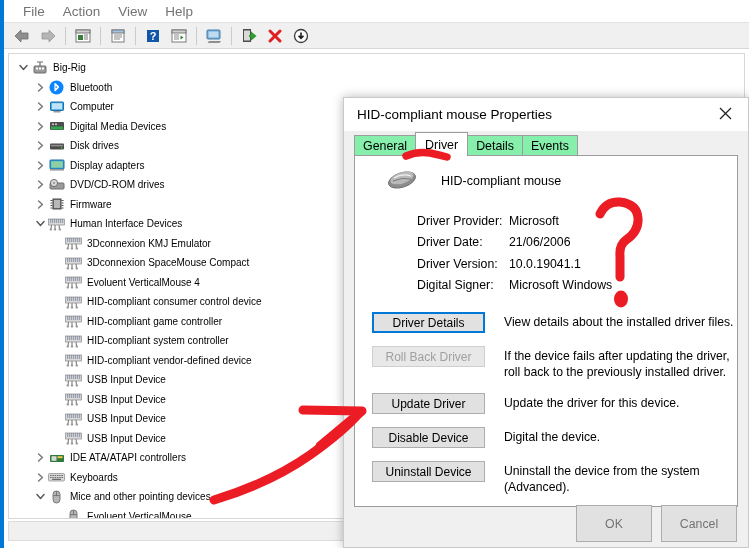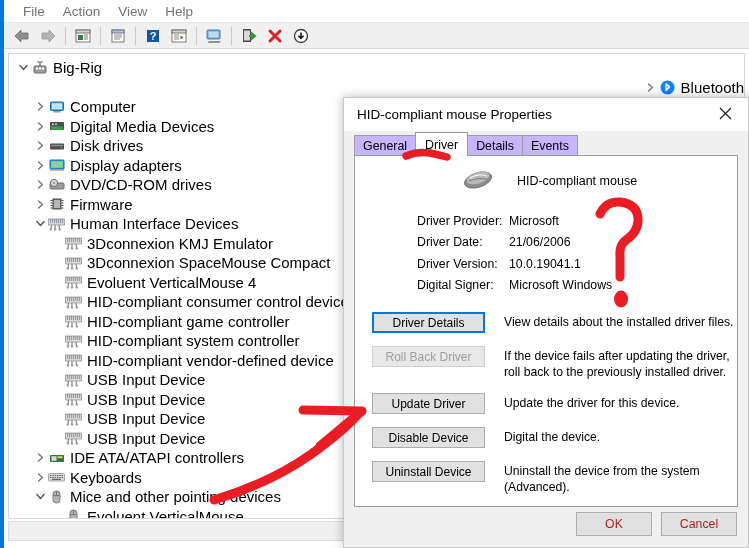--- a/index.html
+++ b/index.html
@@ -65,21 +65,21 @@
     border: 1px solid #d8d8d8;
     overflow: hidden;
   }
   .tree-inner {
     position: relative;
     padding-top: 4px;
   }
   .tree-row {
     display: flex; align-items: center;
     height: 19.5px;
-    font-size: 15px;
+    font-size: 10px;
     color: #000;
     white-space: nowrap;
     cursor: default;
   }
   .chev {
     width: 16px; height: 16px;
     display: inline-flex; align-items: center; justify-content: center;
     flex: 0 0 16px;
     color: #6d6d6d;
   }
@@ -136,21 +136,21 @@
   .tabstrip {
     position: absolute; left: 10px; top: 3px;
     height: 22px;
     display: flex; align-items: flex-end;
     font-size: 12.4px;
   }
   .tab {
     padding: 3px 8px 3px 8px;
     border: 1px solid #9c9c9c;
     border-bottom: none;
-    background: #c4b5fd;
+    background: #86efac;
     margin-right: -1px;
     color: #000;
     cursor: default;
     line-height: 14px;
   }
   .tab.active {
     background: #ffffff;
     position: relative;
     z-index: 3;
     padding: 5px 9px 4px 9px;
@@ -159,22 +159,21 @@
 
   .tab-panel {
     position: absolute; left: 10px; top: 24px;
     width: 384px; height: 352px;
     background: #ffffff;
     border: 1px solid #9c9c9c;
   }
 
   .device-head {
     display: flex; align-items: center;
-    padding: 12px 0 0 6px;
-    justify-content: center;
+    padding: 12px 0 0 30px;
   }
   .device-name {
     font-size: 12.5px; color: #000;
     margin-left: 22px;
   }
 
   .info-grid {
     margin: 16px 16px 0 62px;
     font-size: 12.3px; color: #000;
   }
@@ -215,25 +214,25 @@
     padding-top: 3px;
   }
 
   .dlg-footer {
     position: absolute; left: 0; bottom: 0;
     width: 404px; height: 47px;
     display: flex; align-items: center; justify-content: flex-end;
     padding-right: 11px;
   }
   .foot-btn {
-    width: 76px; height: 24px;
+    width: 76px; height: 37px;
     font-size: 12.3px;
     background: #e1e1e1;
     border: 1px solid #adadad;
-    color: #b91c1c;
+    color: #737373;
     display: flex; align-items: center; justify-content: center;
     margin-left: 9px;
     cursor: default;
   }
 
   
   .annot {
     position: absolute; left: 0; top: 0;
     width: 749px; height: 548px;
     pointer-events: none;
@@ -339,21 +338,21 @@
             <svg width="16" height="14" viewBox="0 0 16 14">
               <rect x="2" y="5" width="12" height="7" rx="1" fill="#9a9a9a" stroke="#6e6e6e"></rect>
               <rect x="4" y="6.5" width="2" height="2" fill="#fff"></rect>
               <rect x="7" y="6.5" width="2" height="2" fill="#fff"></rect>
               <rect x="10" y="6.5" width="2" height="2" fill="#fff"></rect>
               <path d="M8 5 L8 1 M5 1 h6" stroke="#6e6e6e" stroke-width="1.2"></path>
             </svg>
           </span>
           <span class="tree-label">Big-Rig</span>
         </div>
-        <div class="tree-row" style="padding-left: 23px; justify-content: flex-end;">
+        <div class="tree-row" style="padding-left: 23px;">
           <span class="chev">
             <svg width="9" height="9" viewBox="0 0 9 9">
               <path d="M2.6 1 L6.4 4.5 L2.6 8" stroke="#7a7a7a" stroke-width="1.5" fill="none" stroke-linecap="round" stroke-linejoin="round"></path>
             </svg>
           </span>
           <span class="tree-icon">
             <svg width="15" height="15" viewBox="0 0 15 15">
               <circle cx="7.5" cy="7.5" r="7" fill="#0a84ff"></circle>
               <path d="M6 4.2 L9.4 7.4 L6 10.7 L6 3.5 L9.4 6.8 L6 9.9" stroke="#fff" stroke-width="1.2" fill="none" stroke-linejoin="round"></path>
             </svg>

